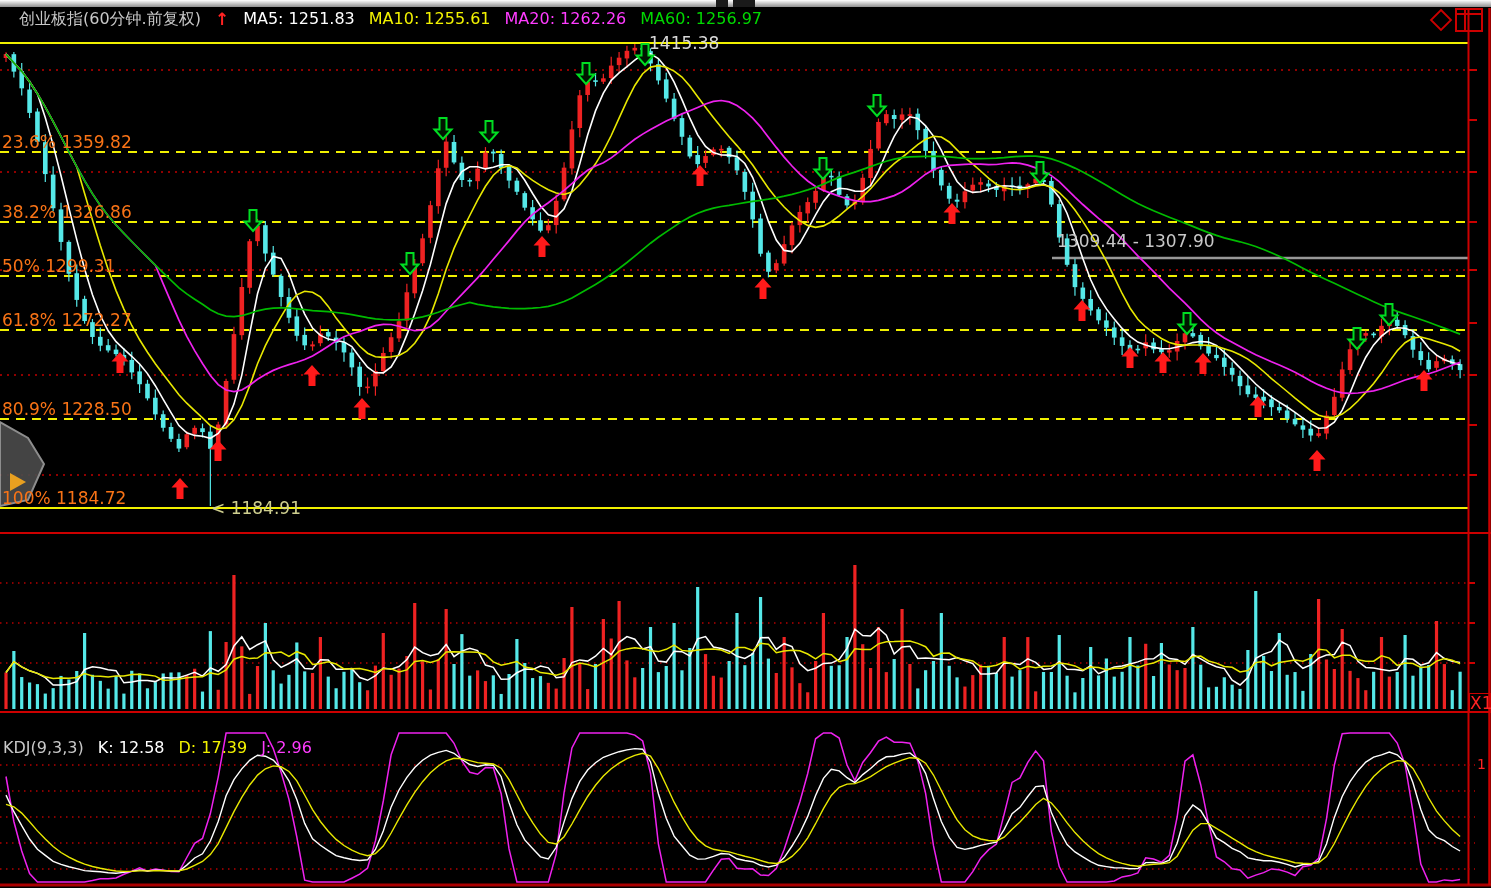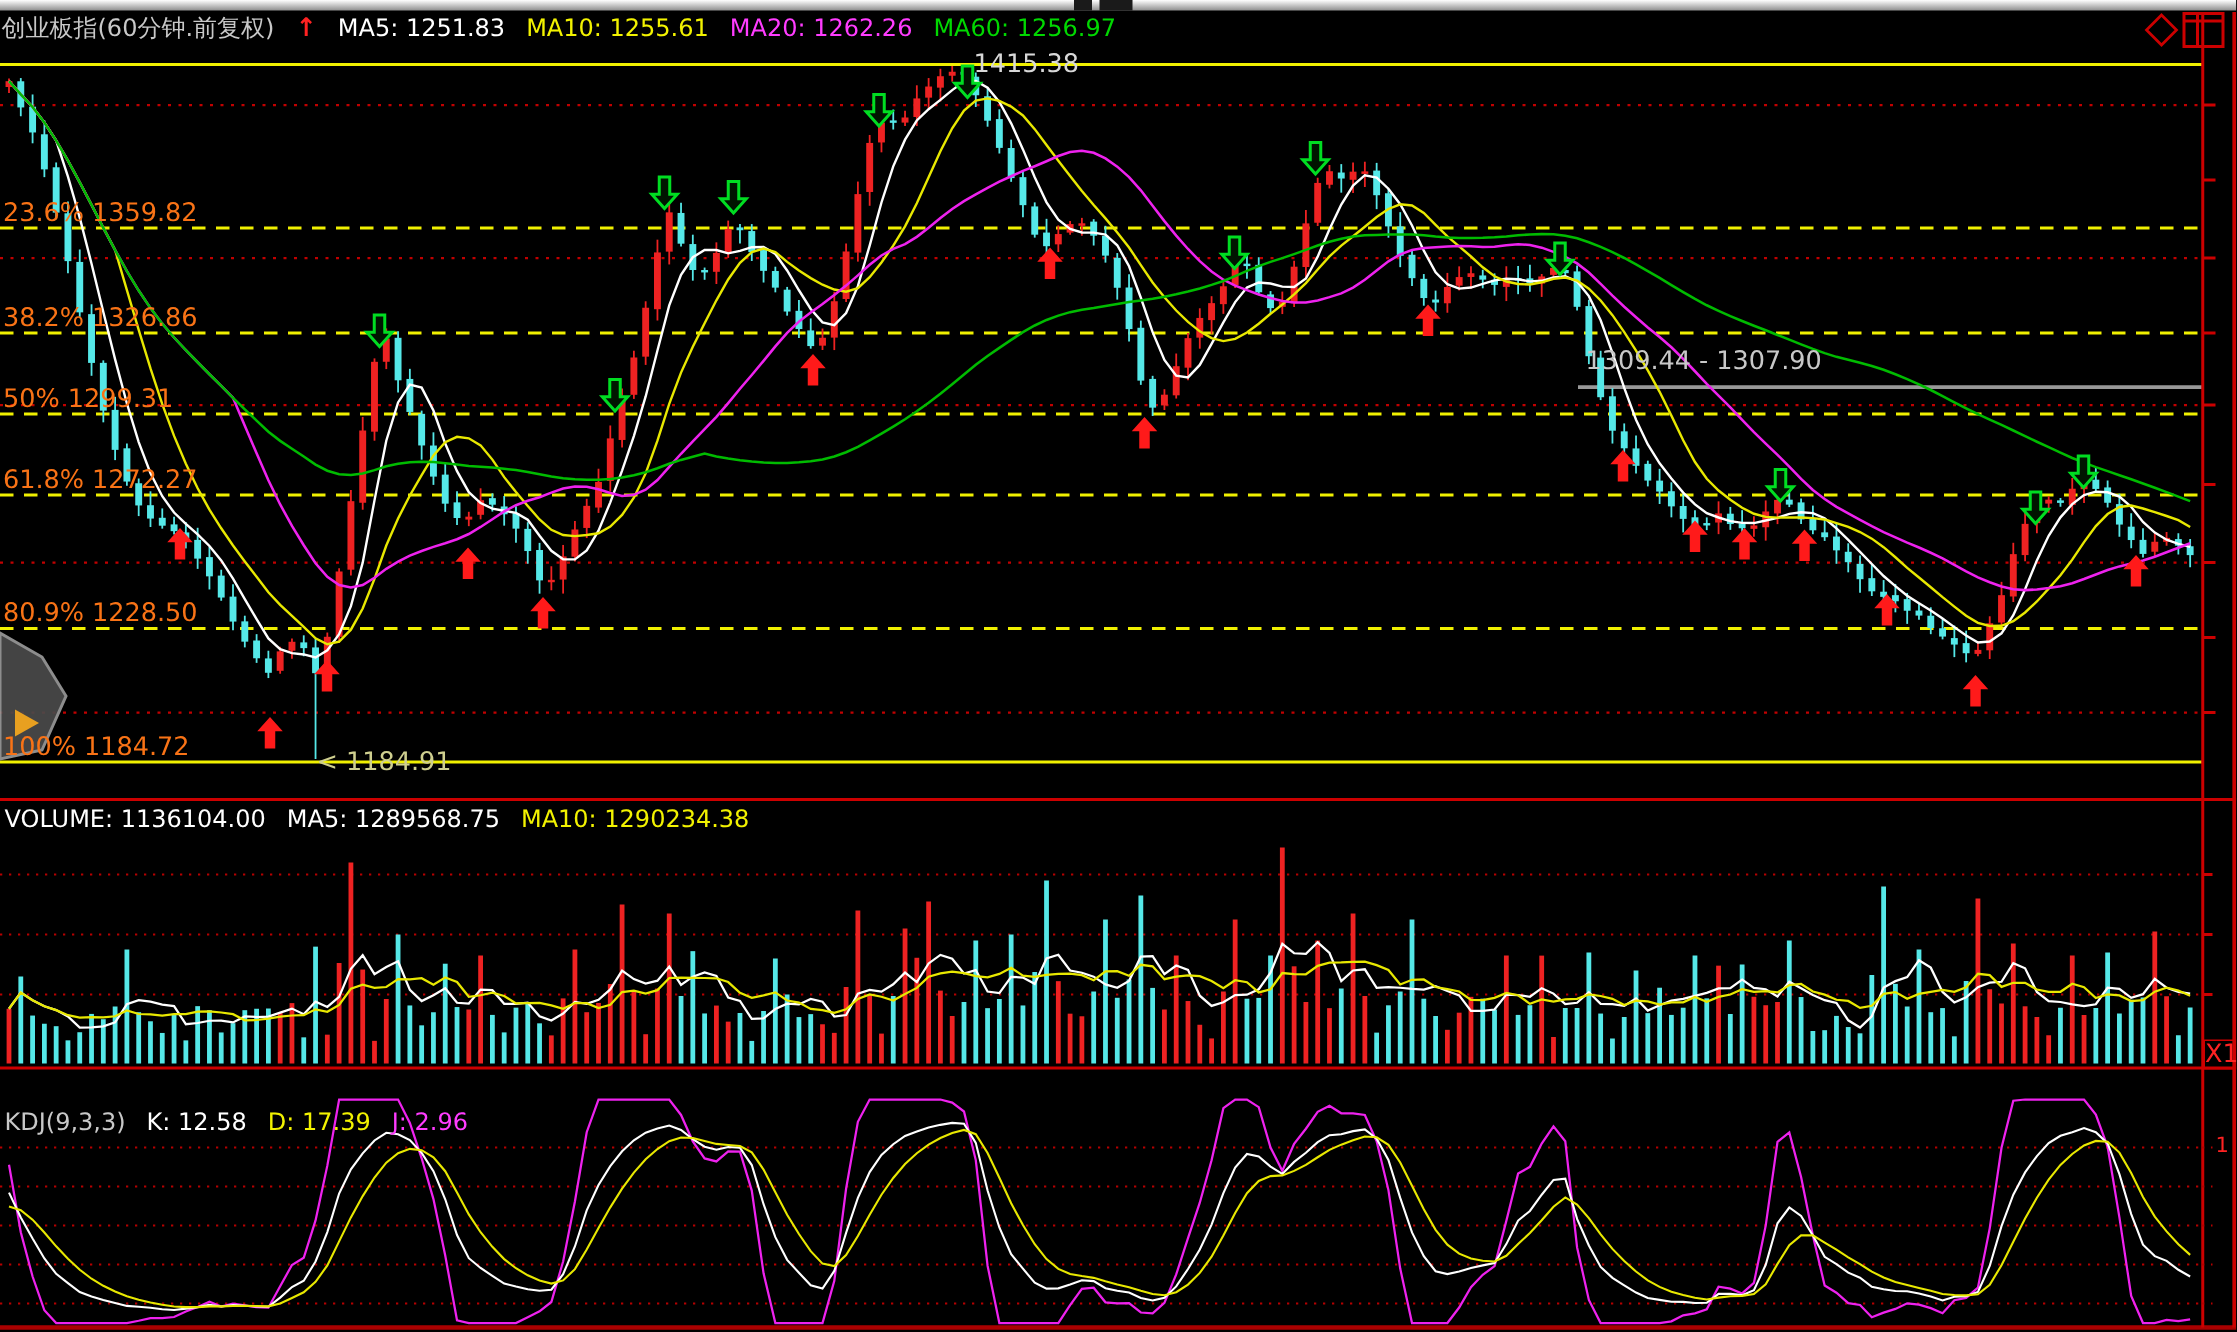--- a/index.html
+++ b/index.html
@@ -696,21 +696,21 @@
           <line x1="1465" y1="9" x2="1465" y2="31" stroke="#cc0000" stroke-width="2"></line>
           <line x1="1456" y1="14" x2="1482" y2="14" stroke="#cc0000" stroke-width="2"></line>
         </g>
       </g>
       <g>
         <path d="M0,422 L28,438 L44,464 L28,500 L0,506 Z" fill="#4a4a4a" opacity="0.92" stroke="#9a9a9a" stroke-width="2"></path>
         <path d="M10,473 L26,482 L10,491 Z" fill="#e8a020"></path>
       </g>
     </svg>
 
-  <div class="hdr" style="left:1px;top:9px;">
+  <div class="hdr" style="left:19px;top:9px;">
     <span class="c-gray">创业板指(60分钟.前复权)</span>
     <span class="c-red arrow-glyph">↑</span>
     <span class="c-white">MA5: 1251.83</span>
     <span class="c-yellow">MA10: 1255.61</span>
     <span class="c-magenta">MA20: 1262.26</span>
     <span class="c-green">MA60: 1256.97</span>
   </div>
 
   <div class="fib-label" style="left: 2px; top: 132px;">23.6% 1359.82</div>
   <div class="fib-label" style="left: 2px; top: 202px;">38.2% 1326.86</div>
@@ -719,25 +719,20 @@
   <div class="fib-label" style="left: 2px; top: 399px;">80.9% 1228.50</div>
   <div class="fib-label" style="left: 2px; top: 488px;">100% 1184.72</div>
 
   <div id="anno-peak" class="anno">1415.38</div>
   <div id="anno-low" class="anno">
     <span>&lt;</span>
     <span>1184.91</span>
   </div>
   <div id="anno-gap" class="anno">1309.44 - 1307.90</div>
 
-  <div class="hdr" style="left:3px;top:536px;">
-    <span class="c-white">VOLUME: 1136104.00</span>
-    <span class="c-white">MA5: 1289568.75</span>
-    <span class="c-yellow">MA10: 1290234.38</span>
-  </div>
 
   <div class="hdr" style="left:3px;top:714px;margin-top:24px;">
     <span class="c-gray">KDJ(9,3,3)</span>
     <span class="c-white">K: 12.58</span>
     <span class="c-yellow">D: 17.39</span>
     <span class="c-magenta">J: 2.96</span>
   </div>
 
   <div id="x1-label">X1</div>
   <div id="kdj-axis-label">1</div>

